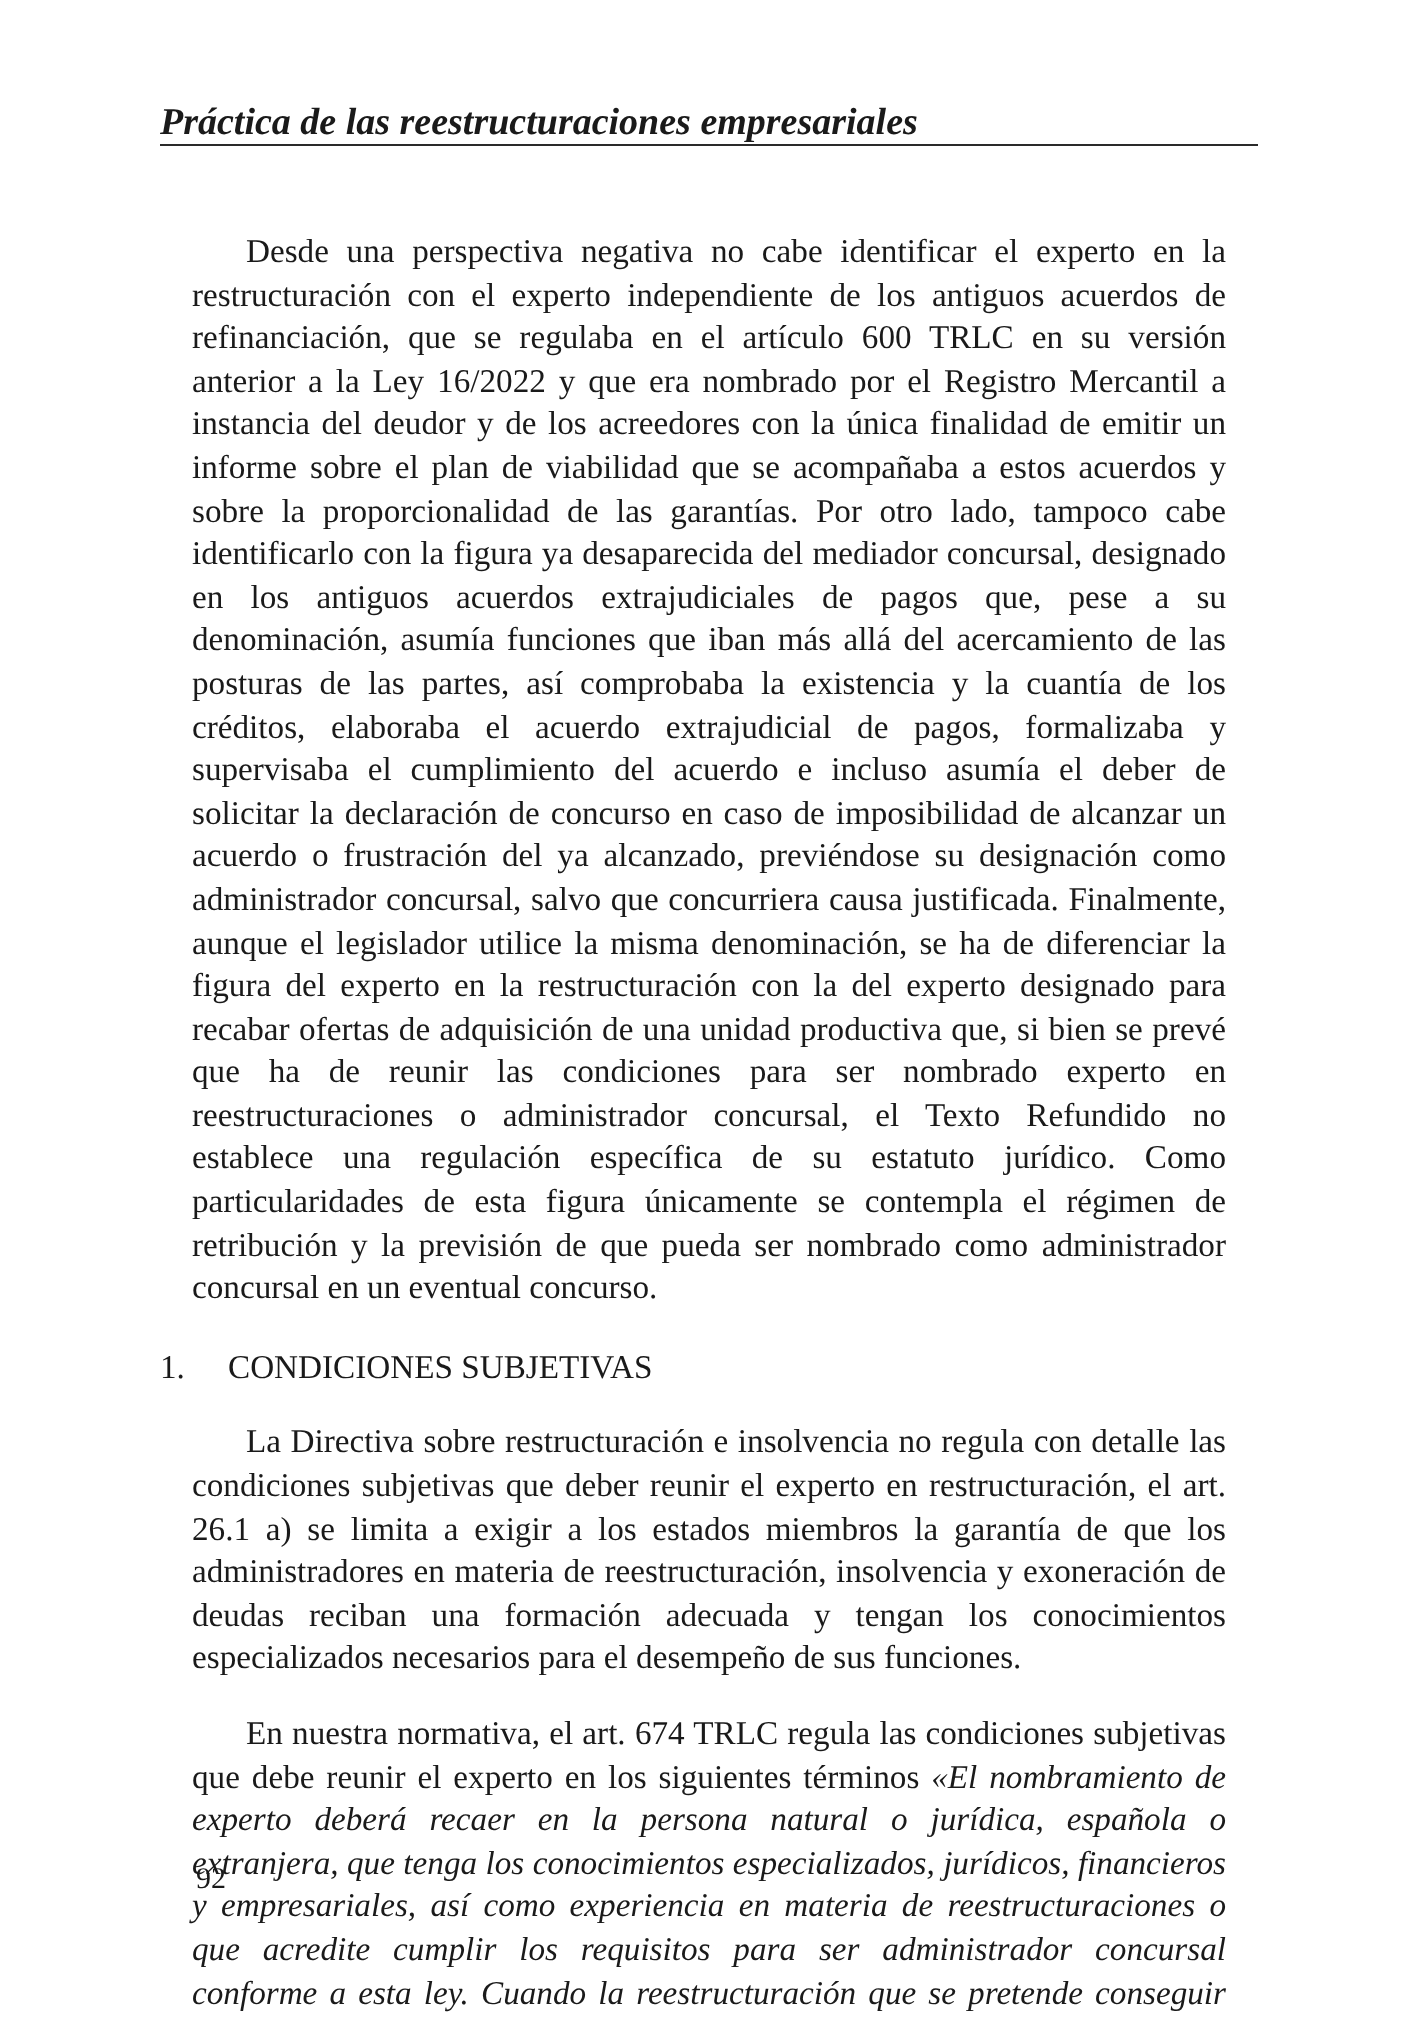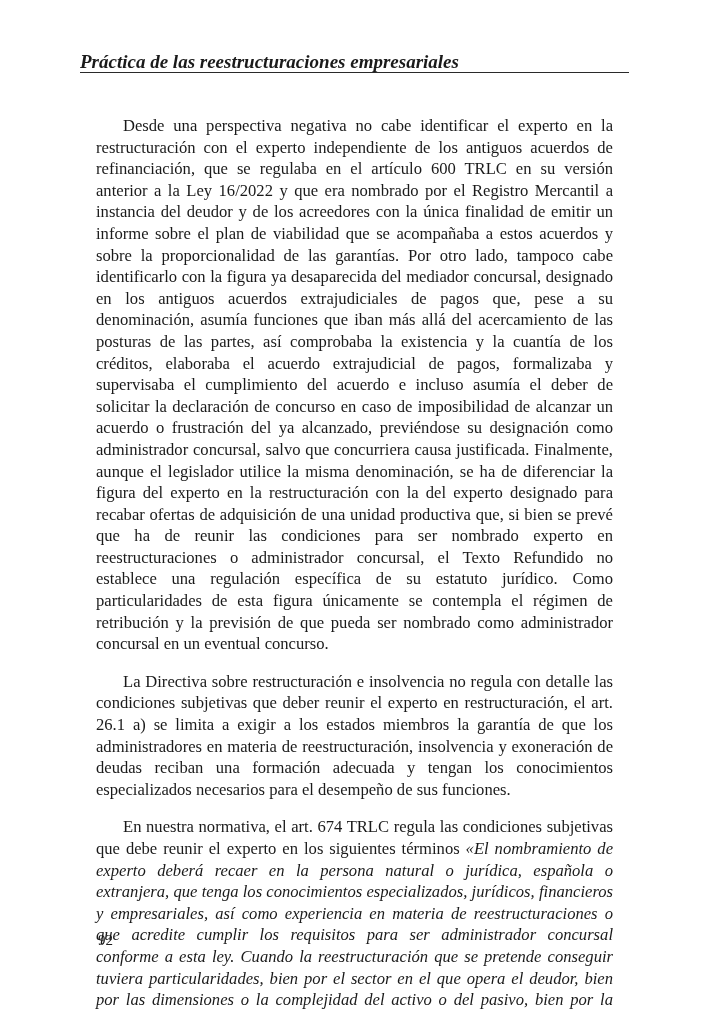--- a/index.html
+++ b/index.html
@@ -16,20 +16,23 @@
 </style>
 </head>
 <body>
 
 <div class="page">
   <div class="running-head">Práctica de las reestructuraciones empresariales</div>
 
   <div class="body">
     <p>Desde una perspectiva negativa no cabe identificar el experto en la restruc­turación con el experto independiente de los antiguos acuerdos de refinancia­ción, que se regulaba en el artículo 600 TRLC en su versión anterior a la Ley 16/2022 y que era nombrado por el Registro Mercantil a instancia del deudor y de los acreedores con la única finalidad de emitir un informe sobre el plan de viabilidad que se acompañaba a estos acuerdos y sobre la proporcionalidad de las garantías. Por otro lado, tampoco cabe identificarlo con la figura ya desapa­recida del mediador concursal, designado en los antiguos acuerdos extrajudi­ciales de pagos que, pese a su denominación, asumía funciones que iban más allá del acercamiento de las posturas de las partes, así comprobaba la existencia y la cuantía de los créditos, elaboraba el acuerdo extrajudicial de pagos, forma­lizaba y supervisaba el cumplimiento del acuerdo e incluso asumía el deber de solicitar la declaración de concurso en caso de imposibilidad de alcanzar un acuerdo o frustración del ya alcanzado, previéndose su designación como admi­nistrador concursal, salvo que concurriera causa justificada. Finalmente, aunque el legislador utilice la misma denominación, se ha de diferenciar la figura del experto en la restructuración con la del experto designado para recabar ofertas de adquisición de una unidad productiva que, si bien se prevé que ha de reunir las condiciones para ser nombrado experto en reestructuraciones o adminis­trador concursal, el Texto Refundido no establece una regulación específica de su estatuto jurídico. Como particularidades de esta figura únicamente se con­templa el régimen de retribución y la previsión de que pueda ser nombrado como administrador concursal en un eventual concurso.</p>
 
+    <h2>
+      <span class="num">1.</span><span>CONDICIONES SUBJETIVAS</span>
+    </h2>
 
     <p>La Directiva sobre restructuración e insolvencia no regula con detalle las condiciones subjetivas que deber reunir el experto en restructuración, el art. 26.1 a) se limita a exigir a los estados miembros la garantía de que los adminis­tradores en materia de reestructuración, insolvencia y exoneración de deudas reciban una formación adecuada y tengan los conocimientos especializados necesarios para el desempeño de sus funciones.</p>
 
     <p class="p-gap"><span>En nuestra normativa, el art. 674 TRLC regula las condiciones subjetivas que debe reunir el experto en los siguientes términos </span><span class="quote">«El nombramiento de experto deberá recaer en la persona natural o jurídica, española o extranjera, que tenga los conocimientos especializados, jurídicos, financieros y empresariales, así como experiencia en materia de reestructuraciones o que acredite cumplir los requi­sitos para ser administrador concursal conforme a esta ley. Cuando la reestructu­ración que se pretende conseguir tuviera particularidades, bien por el sector en el que opera el deudor, bien por las dimensiones o la complejidad del activo o del pasivo, bien por la existencia de elementos transfronterizos, estas particularidades deberán ser tenidas en cuenta para el nombramiento del experto»</span><span>.</span></p>
   </div>
 
   <div class="folio">92</div>
 </div>
 
 </body></html>

